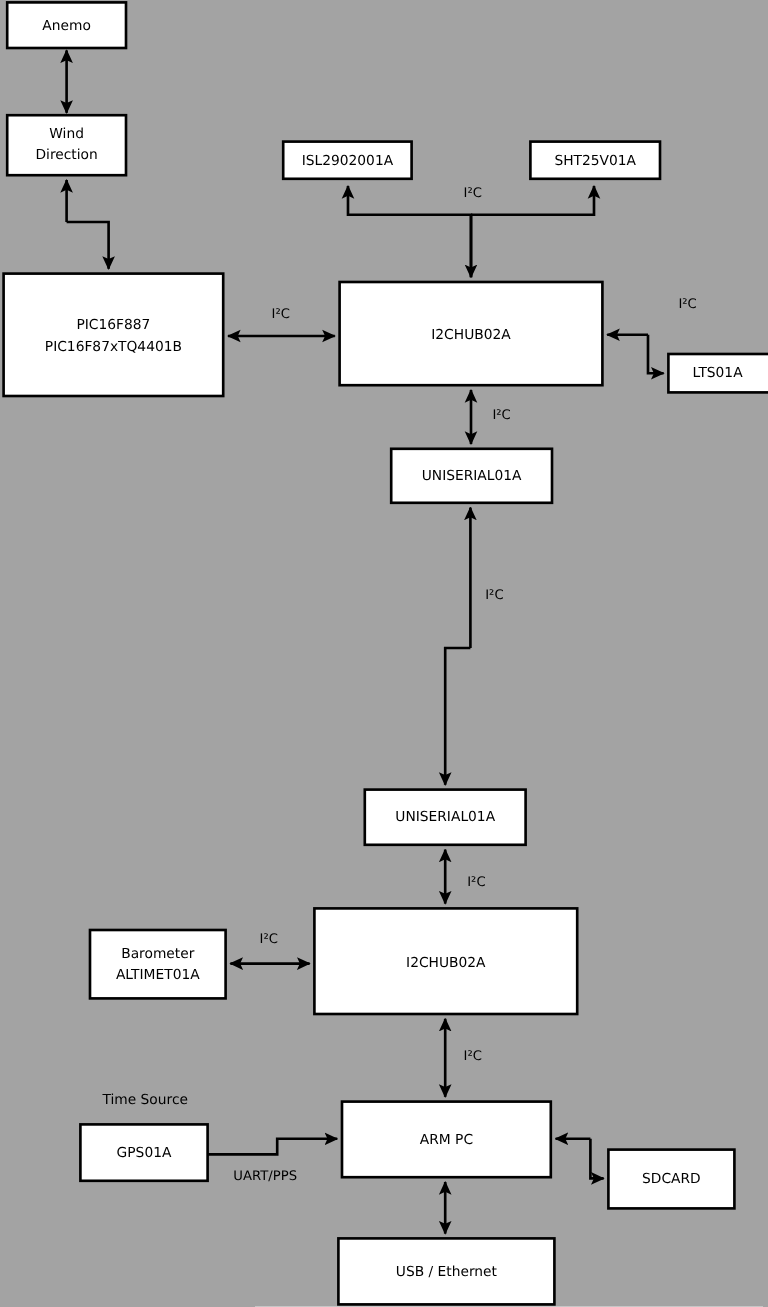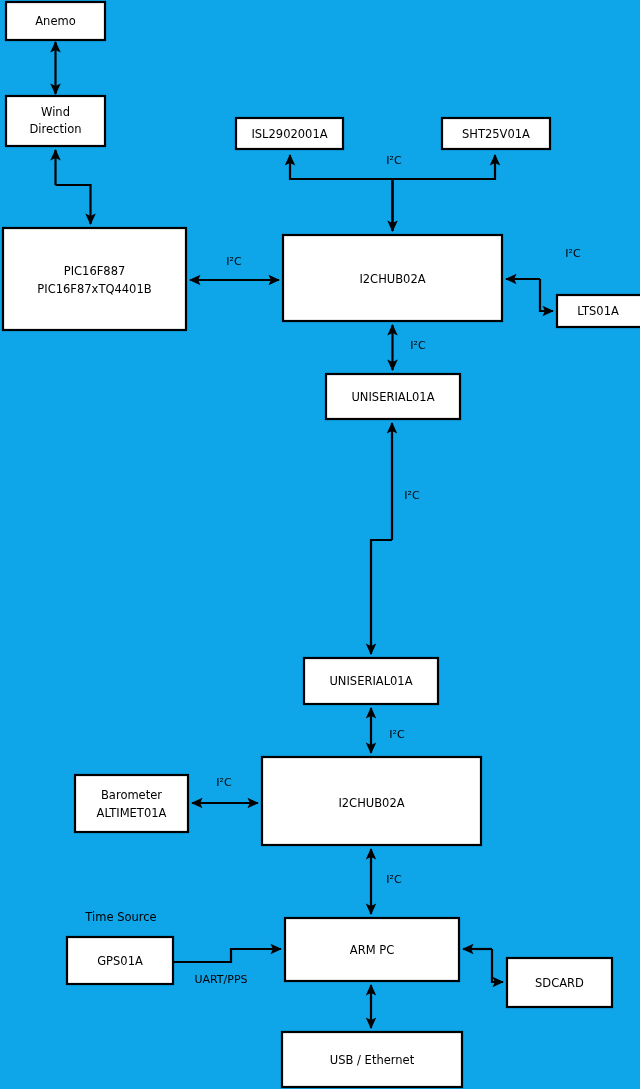--- a/index.html
+++ b/index.html
@@ -10,21 +10,21 @@
   body {
     width: 640px;
     height: 1089px;
     font-family: "DejaVu Sans", sans-serif;
     overflow: hidden;
   }
   #diagram-root {
     position: relative;
     width: 640px;
     height: 1089px;
-    background: #0ea5e9;
+    background: #a3a3a3;
     text-decoration: underline;
   }
   svg#diagram-svg {
     display: block;
     width: 640px;
     height: 1089px;
   }
   .node-box {
     fill: #ffffff;
     stroke: #000000;

